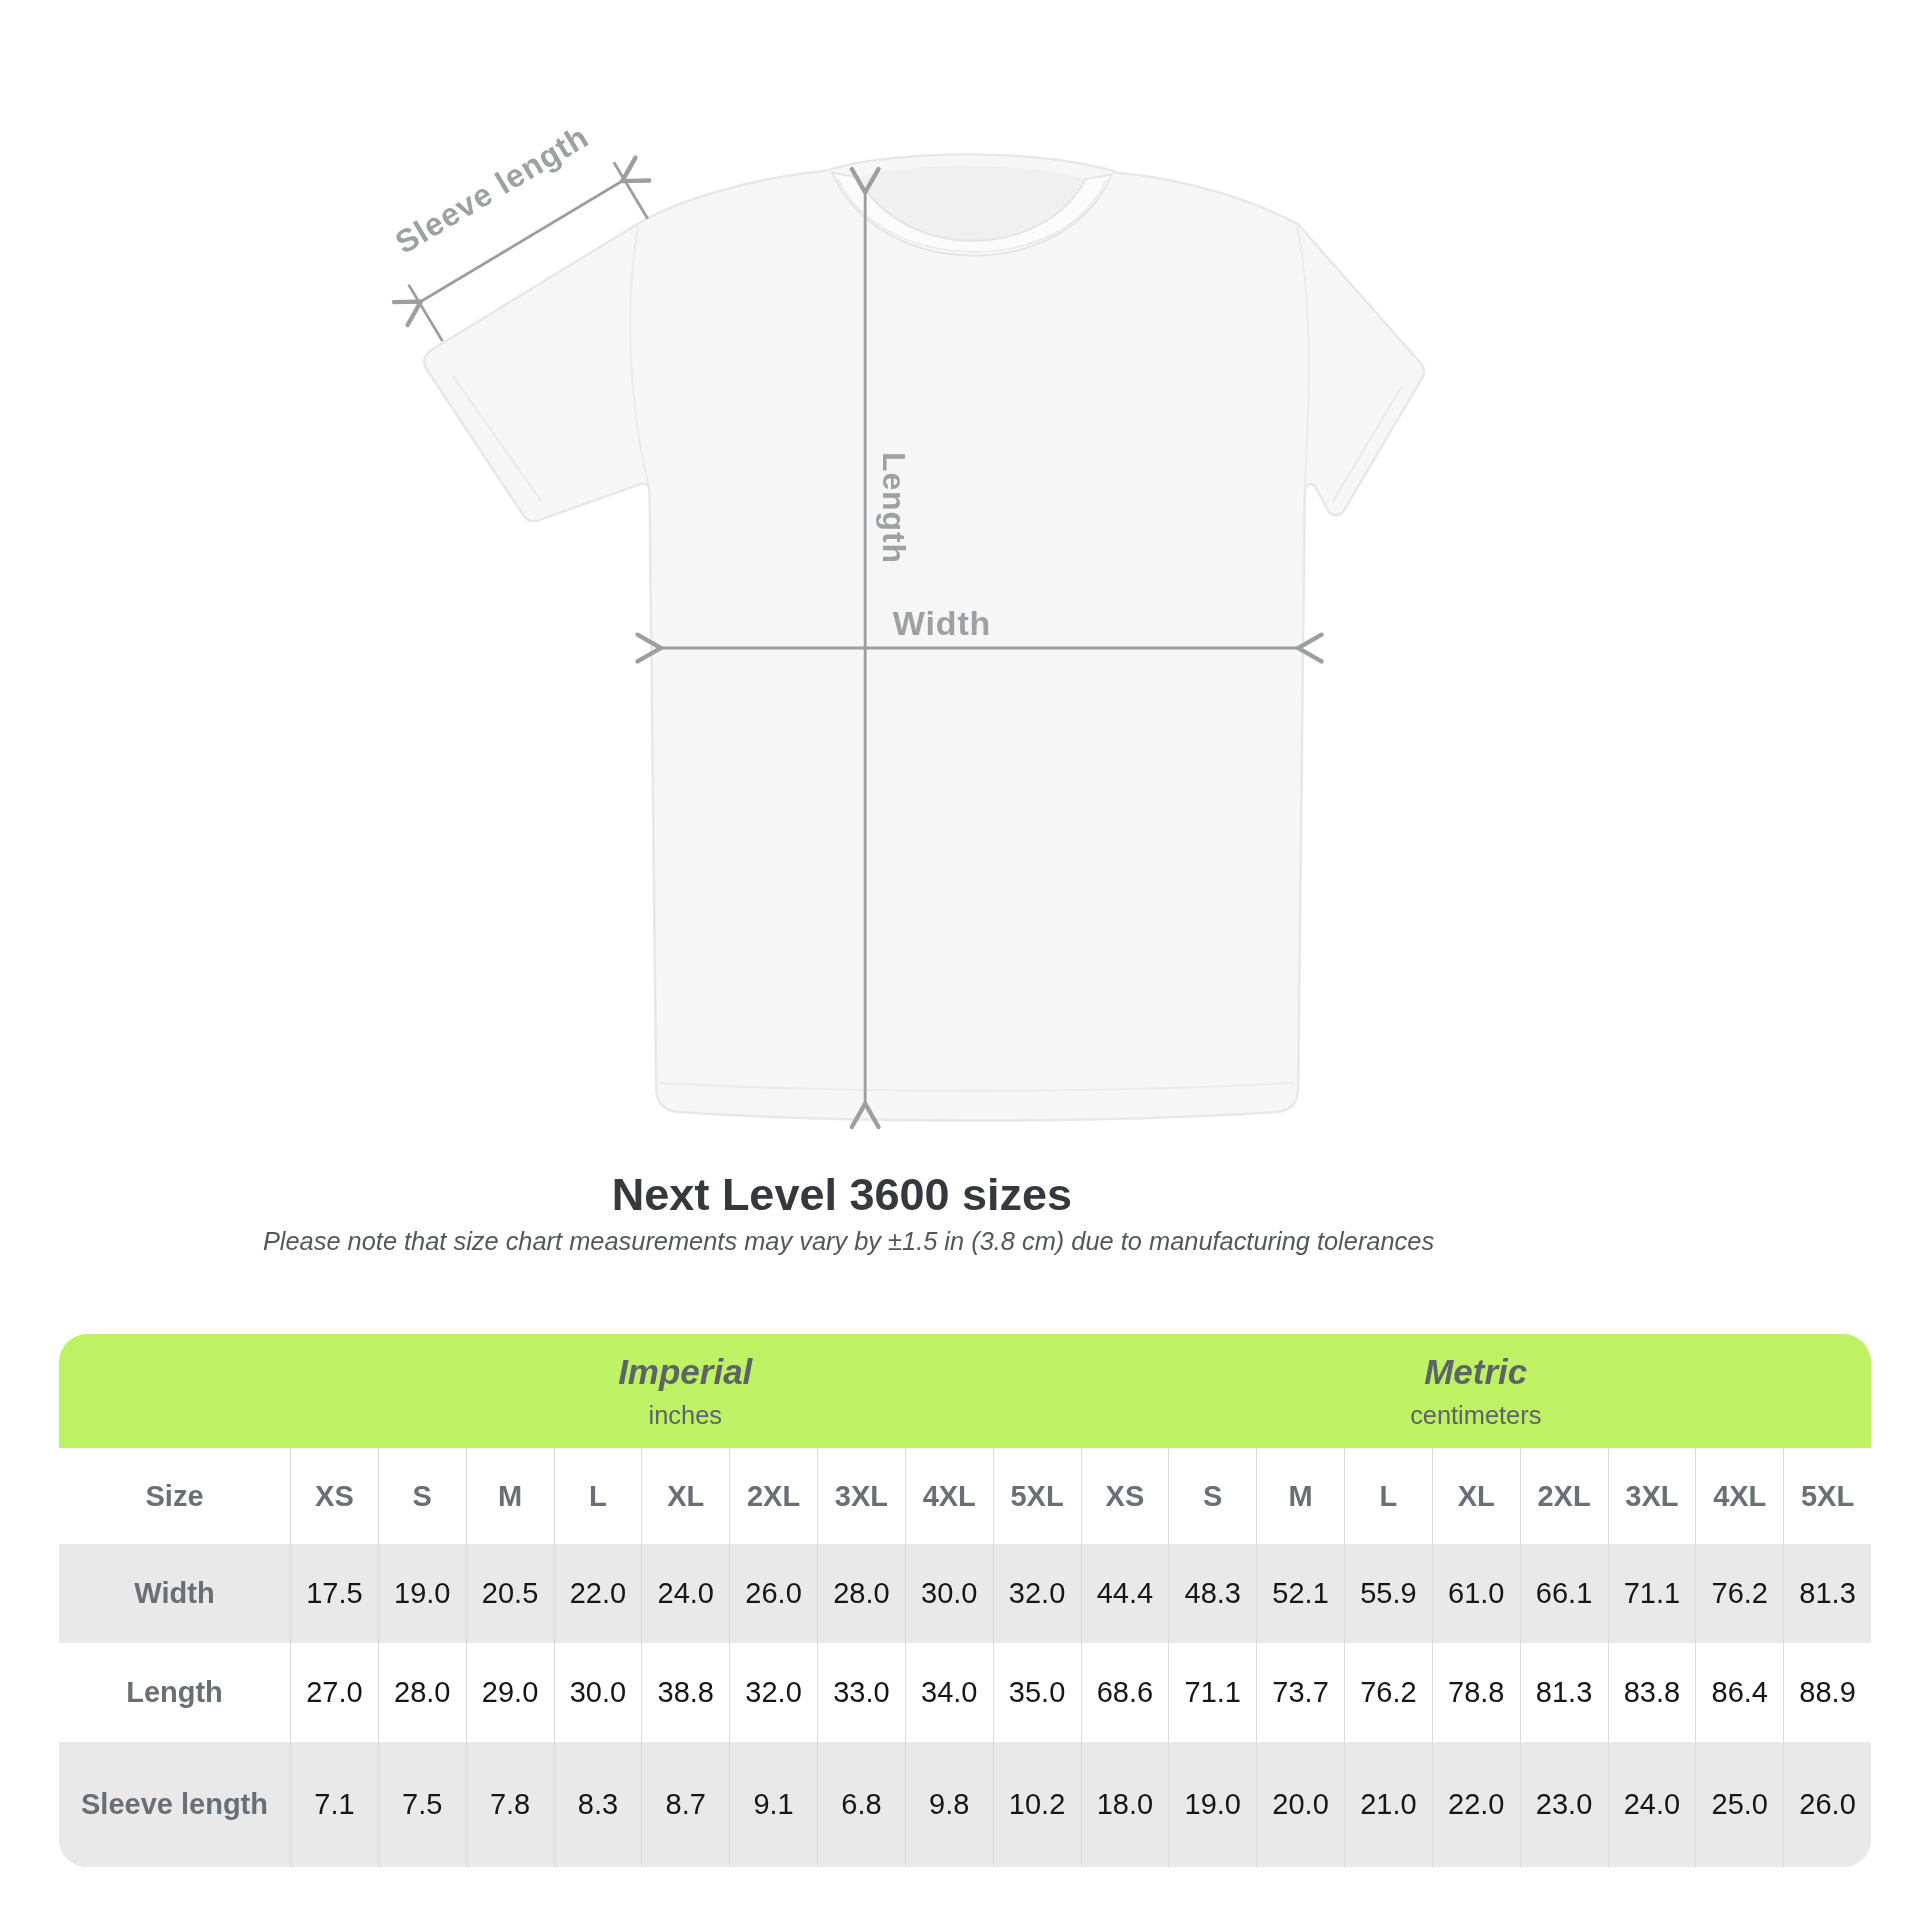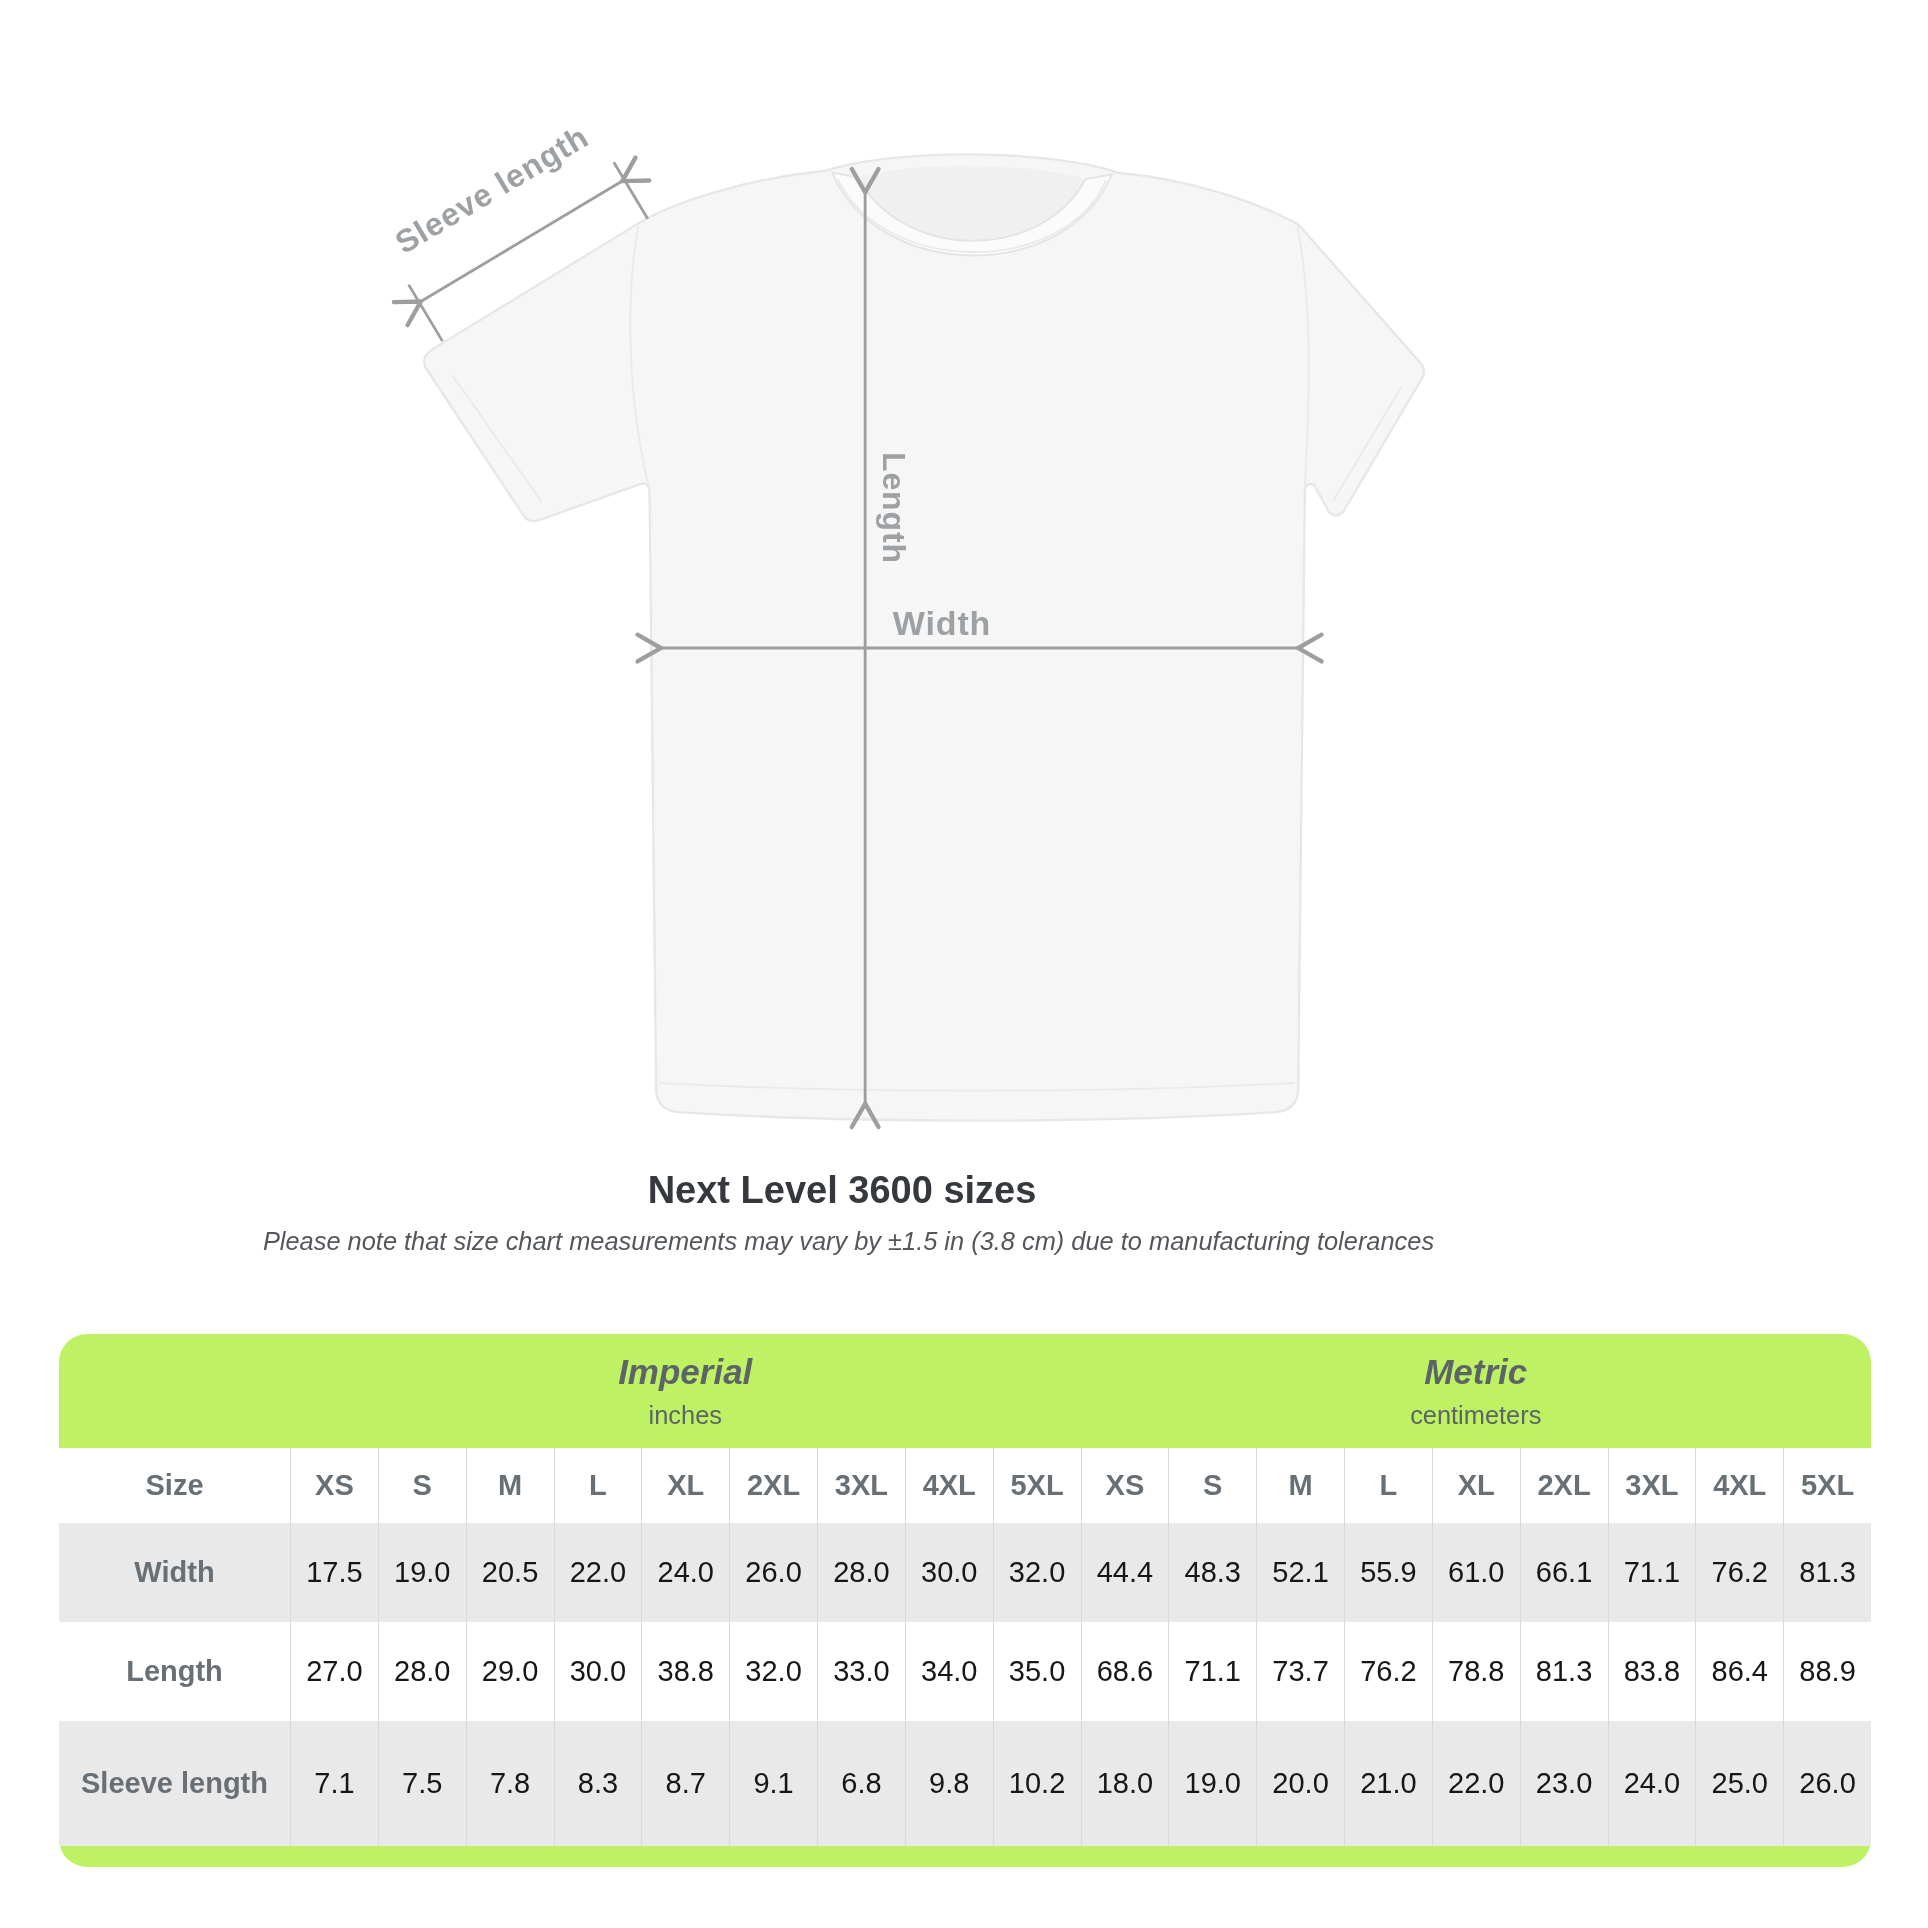--- a/index.html
+++ b/index.html
@@ -15,35 +15,35 @@
   .dim-label{
     position:absolute;color:#9da1a4;font-weight:bold;white-space:nowrap;
     transform:translate(-50%,-50%);letter-spacing:0.9px;
   }
   .dim-label.sleeve{left:492px;top:190px;font-size:32px;transform:translate(-50%,-50%) rotate(-30.8deg);}
   .dim-label.length{left:893px;top:508px;font-size:32px;transform:translate(-50%,-50%) rotate(90deg);}
   .dim-label.width{left:942px;top:623px;font-size:34px;}
 
   .title{
     position:absolute;left:0;top:1169px;width:1684px;margin:0;text-align:center;
-    font-size:38px;font-weight:bold;color:#35393d;letter-spacing:0px;
+    font-size:45px;font-weight:bold;color:#35393d;letter-spacing:0px;
   }
   .subtitle{
     position:absolute;left:0;top:1227px;width:1697px;margin:0;text-align:center;
     font-size:25.4px;font-style:italic;color:#53575b;
   }
 
   
   .size-table{
     position:absolute;left:59px;top:1334px;width:1812px;height:533px;
     background:#bef264;border-radius:28px;overflow:hidden;
   }
   .trow{display:grid;grid-template-columns:231px repeat(18,1fr);}
   .trow.units{grid-template-columns:231px 1fr 1fr;height:114px;}
-  .trow.sizes{height:75px;background:#ffffff;}
+  .trow.sizes{height:96px;background:#ffffff;}
   .trow.r1{height:99px;background:#e9e9ea;}
   .trow.r2{height:99px;background:#ffffff;}
   .trow.r3{height:125px;background:#e9e9ea;}
   .cells{display:contents;}
   .cell{
     display:flex;align-items:center;justify-content:center;
     font-size:29px;color:#161616;
   }
   .cell.label{font-weight:bold;color:#687075;}
   .cell.head{font-weight:bold;color:#687075;border-left:1.9px solid #d8d9da;}

